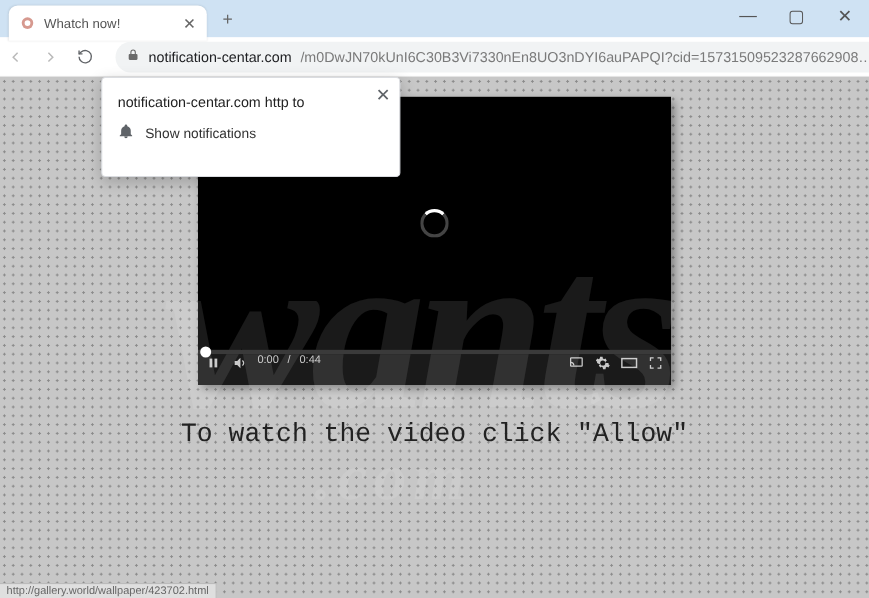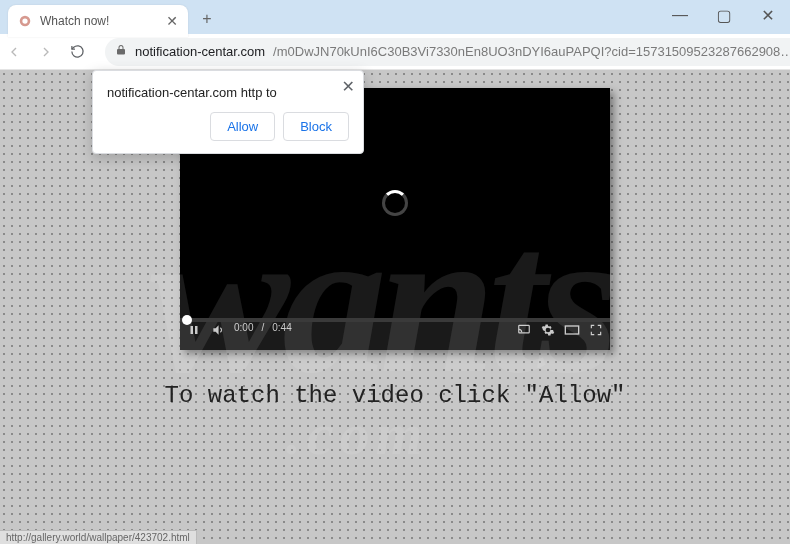--- a/index.html
+++ b/index.html
@@ -182,17 +182,21 @@
   </div>
 
   <div class="instruction">To watch the video click "Allow"</div>
 
   <div class="status">http://gallery.world/wallpaper/423702.html</div>
 </div>
 
 <div class="perm">
   <span class="x">✕</span>
   <div class="perm-host">notification-centar.com http to</div>
-  <div class="perm-buttons">
-    <button>Allow</button>
-    <button>Block</button>
+  <div class="perm-row">
+    <span>
+      <svg width="15" height="15" viewBox="0 0 24 24" fill="#5f6368">
+          <path d="M12 22a2.5 2.5 0 0 0 2.5-2.5h-5A2.5 2.5 0 0 0 12 22zm7-6v-5a7 7 0 0 0-5-6.7V4a2 2 0 1 0-4 0v.3A7 7 0 0 0 5 11v5l-2 2v1h18v-1l-2-2z"></path>
+        </svg>
+    </span>
+    <span>Show notifications</span>
   </div>
 </div>
 
 </body></html>

